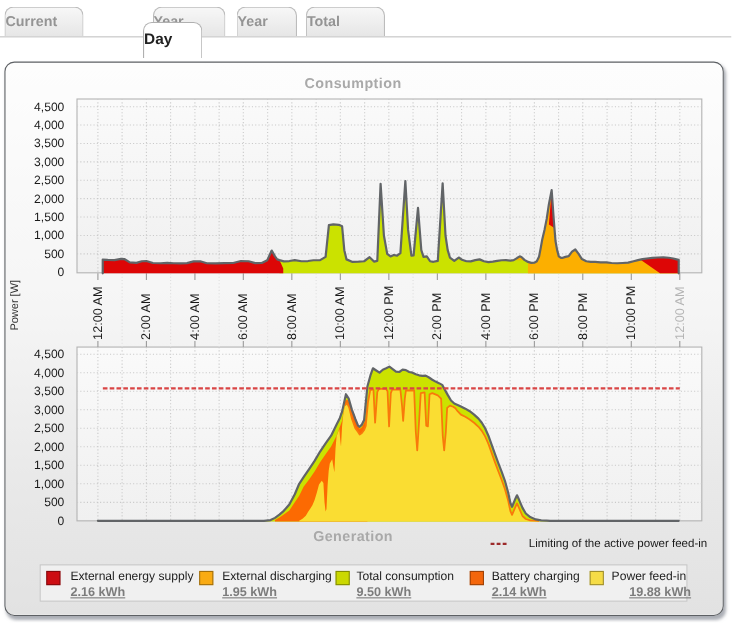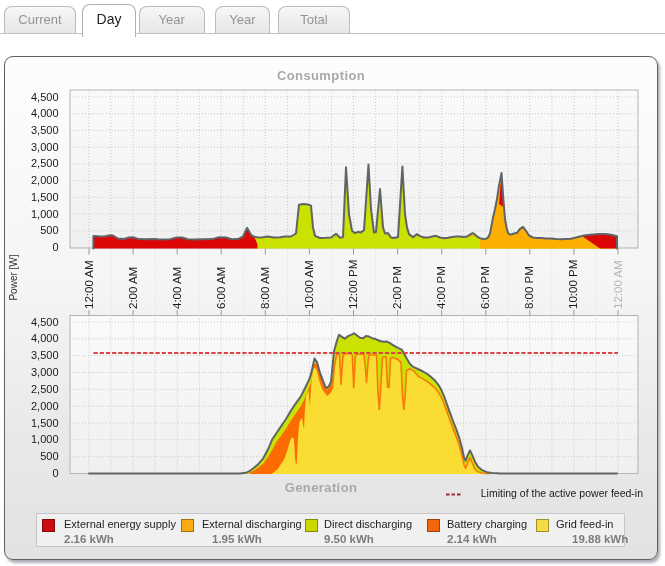--- a/index.html
+++ b/index.html
@@ -1,34 +1,34 @@
 <!DOCTYPE html>
 <html><head>
 <meta charset="utf-8">
 <style>
 * { margin:0; padding:0; box-sizing:border-box; }
 html,body { width:665px; height:566px; background:#fff;
   font-family:"Liberation Sans", sans-serif; position:relative; overflow:hidden; }
 .tabline { position:absolute; left:0; top:32.5px; width:665px; height:1px; background:#c2c2c2; z-index:1; }
-.tab { position:absolute; top:6px; height:27px; line-height:26px; text-align:center;
-  font-size:13px; font-weight:normal; color:#949494;
+.tab { position:absolute; top:6px; height:27px; line-height:26px; 
+  font-size:13px; font-weight:bold; color:#949494;
   background:linear-gradient(180deg,#f7f7f7,#e6e6e6);
   border:1px solid #bcbcbc; border-bottom:none; border-radius:8px 8px 0 0; z-index:0; }
-.tab.active { top:4px; height:33px; line-height:29px; font-size:14px; background:#fff; color:#222;
-  border-color:#b0b0b0; z-index:2; }
+.tab.active { top:20px; height:33px; line-height:29px; font-size:14px; background:#fff; color:#222;
+  border-color:#b0b0b0; z-index:2;margin-left:48px; }
 .panel { position:absolute; left:4px; top:55.5px; width:654px; height:504.5px;
   background:linear-gradient(180deg,#fdfdfd 0%,#f5f5f5 45%,#e9e9e9 75%,#e2e2e2 100%);
   border:1.5px solid #5d6064; border-radius:9px;
   box-shadow:2px 3px 3px rgba(100,105,118,0.55); }
 svg.chart { position:absolute; left:0; top:0; z-index:3; }
 .legend { position:absolute; left:36px; top:512.5px; width:589px; height:34px;
   background:#f0f0f0; border:1px solid #c6c6c6; z-index:4;padding-left:33px; }
 .sw { position:absolute; top:5px; width:13px; height:13px; border:1px solid rgba(0,0,0,0.35); }
 .ll { position:absolute; top:4.5px; font-size:11px; color:#1d1d1d; white-space:nowrap; }
-.lv { position:absolute; top:19px; font-size:11.5px; font-weight:bold; color:#7c7c7c; white-space:nowrap; }
+.lv { position:absolute; top:19px; font-size:11.5px; font-weight:bold; color:#7c7c7c; white-space:nowrap;text-decoration:underline; }
 </style>
 </head>
 <body>
 <div class="tabline"></div>
 <div class="tab" style="left:4px;width:72px">Current</div>
 <div class="tab active" style="left:82px;width:54px">Day</div>
 <div class="tab" style="left:138.5px;width:66.5px">Year</div>
 <div class="tab" style="left:215px;width:55px">Year</div>
 <div class="tab" style="left:278px;width:72px">Total</div>
 <div class="panel"></div>
@@ -99,23 +99,23 @@
 <text x="321" y="492" text-anchor="middle" font-size="13" font-weight="bold" fill="#a9a9a9" letter-spacing="0.4">Generation</text>
 <line x1="446" y1="494.5" x2="462" y2="494.5" stroke="#9c2a2a" stroke-width="2" stroke-dasharray="3.5,2"></line>
 <text x="643" y="497" text-anchor="end" font-size="10.5" fill="#1a1a1a">Limiting of the active power feed-in</text>
 </svg>
 <div class="legend">
 <div class="sw" style="left:5px;background:#cc0d12"></div>
 <div class="ll" style="left:27px">External energy supply</div>
 <div class="lv" style="left:27px">2.16 kWh</div>
 <div class="sw" style="left:144px;background:#f9ab13"></div>
 <div class="ll" style="left:165px">External discharging</div>
-<div class="lv" style="left:175px">1.95 kWh</div>
+<div class="lv" style="left:165px">1.95 kWh</div>
 <div class="sw" style="left:268px;background:#cbd800"></div>
-<div class="ll" style="left:287px">Direct discharging</div>
+<div class="ll" style="left:287px">Total consumption</div>
 <div class="lv" style="left:287px">9.50 kWh</div>
 <div class="sw" style="left:390px;background:#f4660b"></div>
 <div class="ll" style="left:410px">Battery charging</div>
 <div class="lv" style="left:410px">2.14 kWh</div>
 <div class="sw" style="left:499px;background:#f5dc46"></div>
-<div class="ll" style="left:519px">Grid feed-in</div>
+<div class="ll" style="left:519px">Power feed-in</div>
 <div class="lv" style="left:535px">19.88 kWh</div>
 </div>
 
 </body></html>

